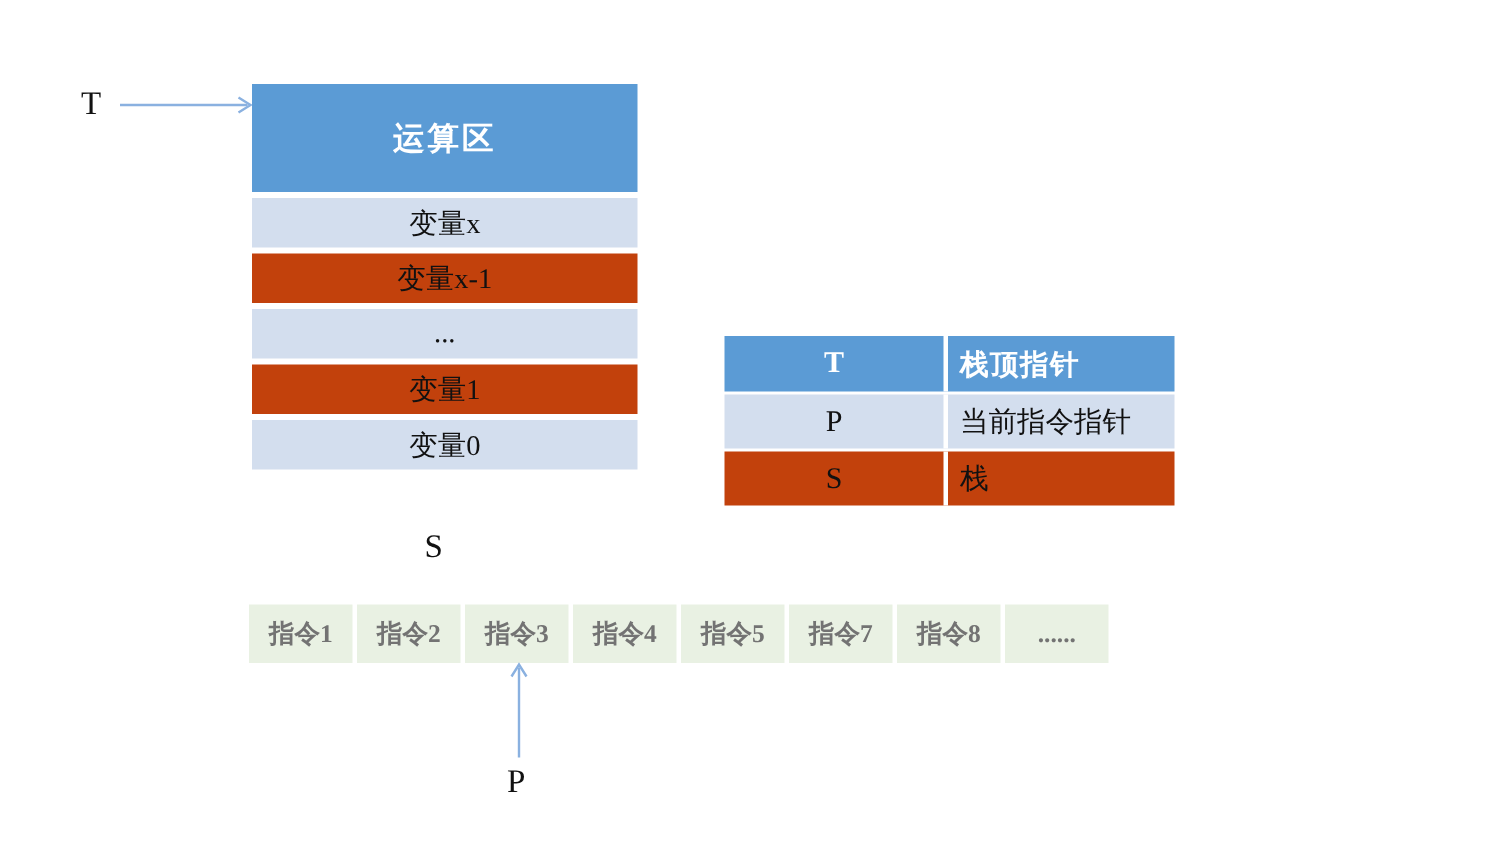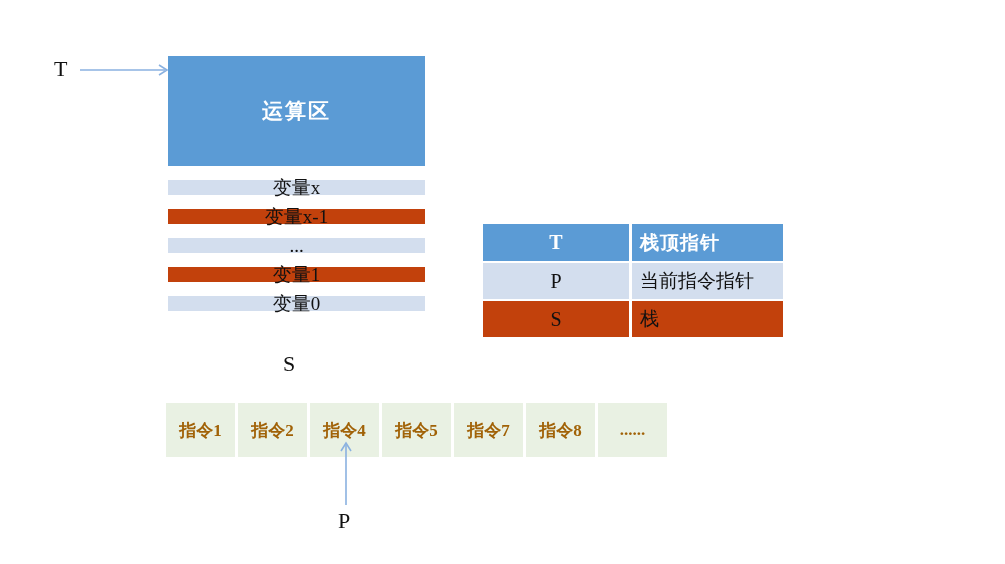--- a/index.html
+++ b/index.html
@@ -35,34 +35,34 @@
   #p-arrow { left: 338px; top: 441px; }
 
   
   #stack {
     position: absolute;
     left: 168px;
     top: 56px;
     width: 257px;
   }
   .stack-header {
-    height: 110px;
+    height: 72px;
     background: #5b9bd5;
     color: #ffffff;
     display: flex;
     align-items: center;
     justify-content: center;
     font-family: "Liberation Sans", sans-serif;
     font-weight: bold;
     font-size: 21px;
     letter-spacing: 2px;
   }
   .stack-row {
-    height: 15px;
-    margin-top: 14px;
+    height: 33px;
+    margin-top: 4px;
     display: flex;
     align-items: center;
     justify-content: center;
     font-size: 19px;
   }
   .band-a { background: #d3deee; }
   .band-b { background: #c2410c; }
 
   
   #legend {
@@ -104,29 +104,29 @@
   
   #instructions {
     position: absolute;
     left: 166px;
     top: 403px;
     display: flex;
     gap: 3px;
   }
   .instr-cell {
     width: 69px;
-    height: 54px;
+    height: 39px;
     background: #e9f1e3;
     display: flex;
     align-items: center;
     justify-content: center;
     font-family: "Liberation Serif", serif;
     font-weight: bold;
     font-size: 17px;
-    color: #a16207;
+    color: #737373;
   }
 </style>
 </head>
 <body>
 
 <div id="canvas">
 
   <div id="t-label" class="ptr-label">T</div>
   <svg id="t-arrow" class="arrow-svg" width="94" height="16" viewBox="0 0 94 16">
     <line x1="2" y1="8" x2="87" y2="8" stroke="#8ab1e0" stroke-width="1.6"></line>
@@ -155,20 +155,21 @@
     </div>
     <div class="legend-row band-b">
       <div class="legend-key">S</div>
       <div class="legend-val">栈</div>
     </div>
   </div>
 
   <div id="instructions">
     <div class="instr-cell">指令1</div>
     <div class="instr-cell">指令2</div>
+    <div class="instr-cell">指令3</div>
     <div class="instr-cell">指令4</div>
     <div class="instr-cell">指令5</div>
     <div class="instr-cell">指令7</div>
     <div class="instr-cell">指令8</div>
     <div class="instr-cell">......</div>
   </div>
 
   <svg id="p-arrow" class="arrow-svg" width="16" height="68" viewBox="0 0 16 68">
     <line x1="8" y1="64" x2="8" y2="4" stroke="#8ab1e0" stroke-width="1.6"></line>
     <path d="M 3 10 L 8 2 L 13 10" fill="none" stroke="#8ab1e0" stroke-width="1.6"></path>

